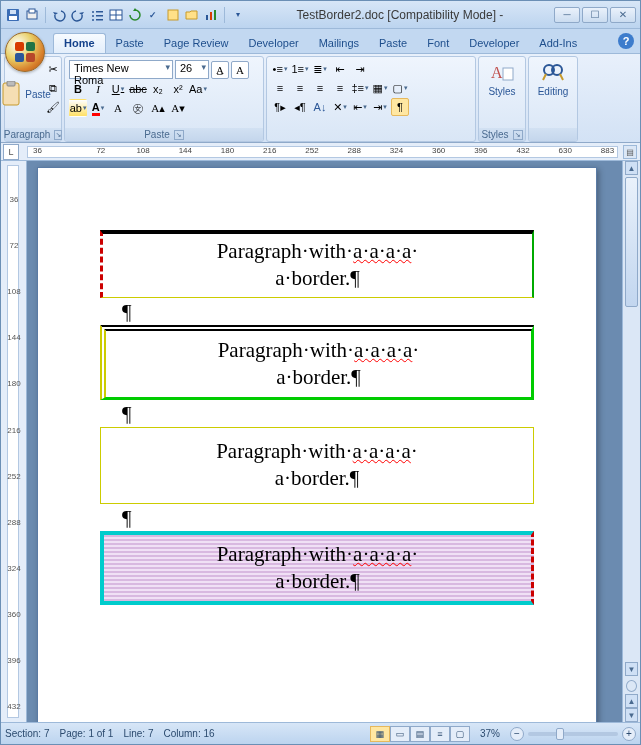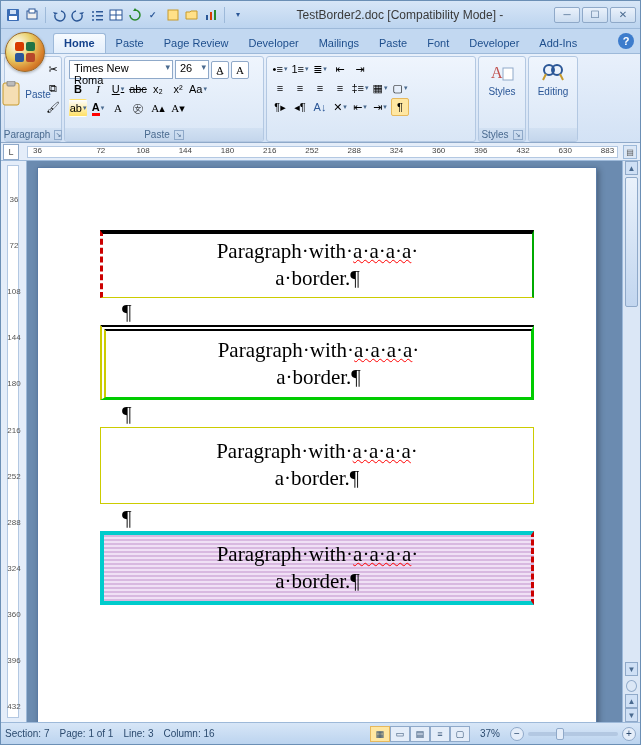--- a/index.html
+++ b/index.html
@@ -532,21 +532,21 @@
     <div class="arr" style="bottom:46px">▼</div>
     <div class="ball" style="bottom:30px"></div>
     <div class="arr" style="bottom:14px">▲</div>
     <div class="arr" style="bottom:0">▼</div>
   </div>
 </div>
 
 <div class="statusbar">
   <span>Section: 7</span>
   <span>Page: 1 of 1</span>
-  <span>Line: 3</span>
+  <span>Line: 7</span>
   <span>Column: 16</span>
   <div class="spacer"></div>
   <div class="viewbtns">
     <div class="vb active">▦</div>
     <div class="vb">▭</div>
     <div class="vb">▤</div>
     <div class="vb">≡</div>
     <div class="vb">▢</div>
   </div>
   <span>37%</span>

